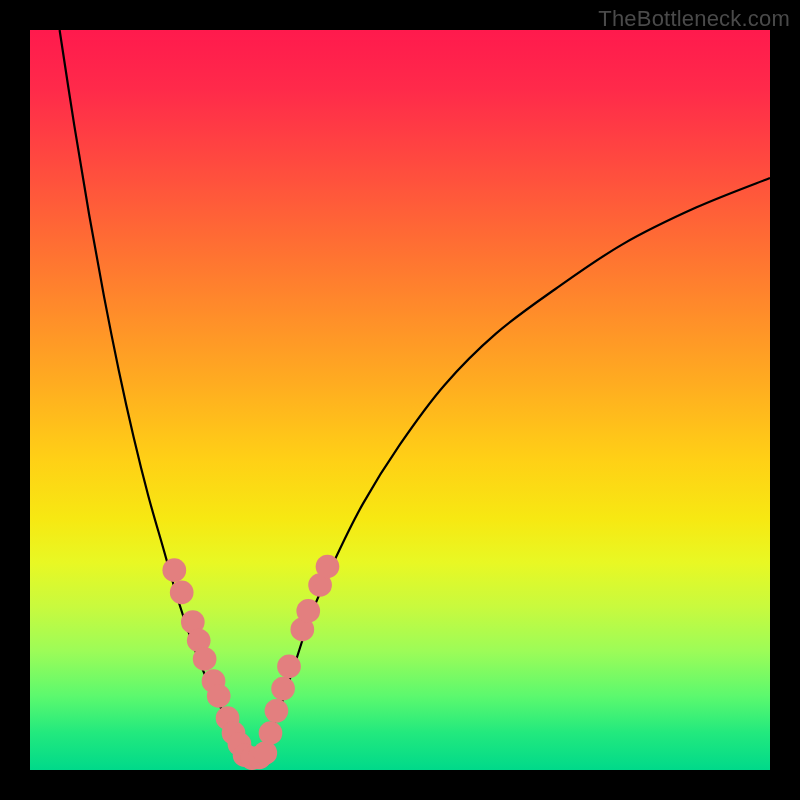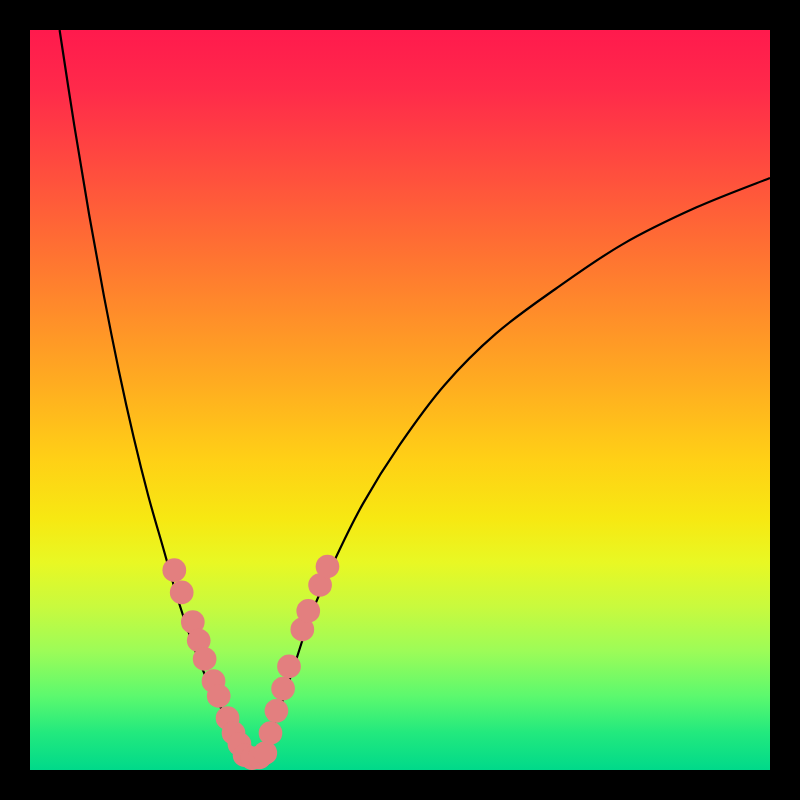--- a/index.html
+++ b/index.html
@@ -57,20 +57,21 @@
     left: 0;
     top: 0;
     width: 740px;
     height: 740px;
   }
 </style>
 </head>
 <body>
 
 <div class="frame">
+  <div class="watermark">TheBottleneck.com</div>
 
   <div class="plot-area">
     <svg class="overlay" viewBox="0 0 740 740" preserveAspectRatio="none">
       <path id="curve-left" fill="none" d="M 29.60 0.00 C 32.07 16.03, 39.47 65.37, 44.40 96.20 C 49.33 127.03, 54.27 156.63, 59.20 185.00 C 64.13 213.37, 69.07 240.50, 74.00 266.40 C 78.93 292.30, 83.87 316.97, 88.80 340.40 C 93.73 363.83, 98.67 386.03, 103.60 407.00 C 108.53 427.97, 113.47 447.70, 118.40 466.20 C 123.33 484.70, 128.27 500.73, 133.20 518.00 C 138.13 535.27, 143.07 553.77, 148.00 569.80 C 152.93 585.83, 157.87 600.63, 162.80 614.20 C 167.73 627.77, 172.67 640.10, 177.60 651.20 C 182.53 662.30, 187.47 670.93, 192.40 680.80 C 197.33 690.67, 202.88 702.38, 207.20 710.40 C 211.52 718.42, 216.45 725.82, 218.30 728.90" stroke="#000000" stroke-width="2.2"></path>
       <path id="curve-right" fill="none" d="M 225.70 728.90 C 227.55 725.82, 232.48 719.65, 236.80 710.40 C 241.12 701.15, 246.67 686.97, 251.60 673.40 C 256.53 659.83, 261.47 643.80, 266.40 629.00 C 271.33 614.20, 275.03 600.63, 281.20 584.60 C 287.37 568.57, 294.77 551.30, 303.40 532.80 C 312.03 514.30, 321.90 493.33, 333.00 473.60 C 344.10 453.87, 356.43 434.13, 370.00 414.40 C 383.57 394.67, 398.37 373.70, 414.40 355.20 C 430.43 336.70, 447.70 319.43, 466.20 303.40 C 484.70 287.37, 504.43 273.80, 525.40 259.00 C 546.37 244.20, 568.57 228.17, 592.00 214.60 C 615.43 201.03, 641.33 188.70, 666.00 177.60 C 690.67 166.50, 727.67 152.93, 740.00 148.00" stroke="#000000" stroke-width="2.2"></path>
       <g id="markers">
           <circle cx="144.30" cy="540.20" r="11.84" fill="#e37f7f"></circle>
           <circle cx="151.70" cy="562.40" r="11.84" fill="#e37f7f"></circle>
           <circle cx="162.80" cy="592.00" r="11.84" fill="#e37f7f"></circle>
           <circle cx="168.72" cy="610.50" r="11.84" fill="#e37f7f"></circle>

